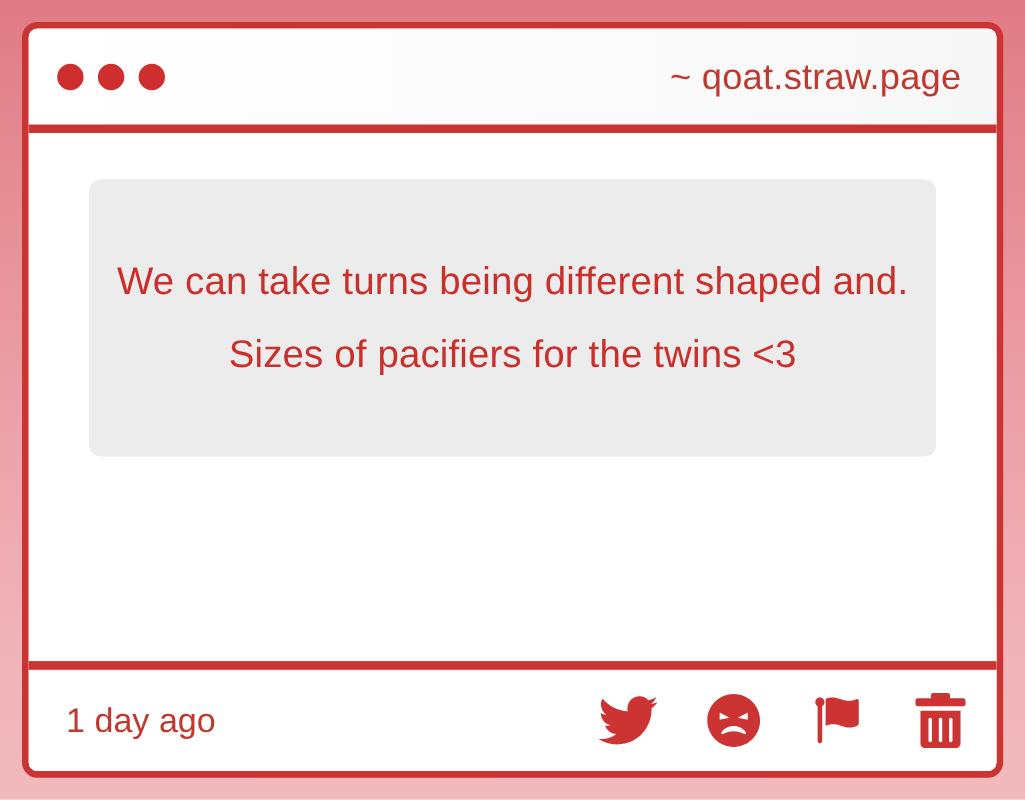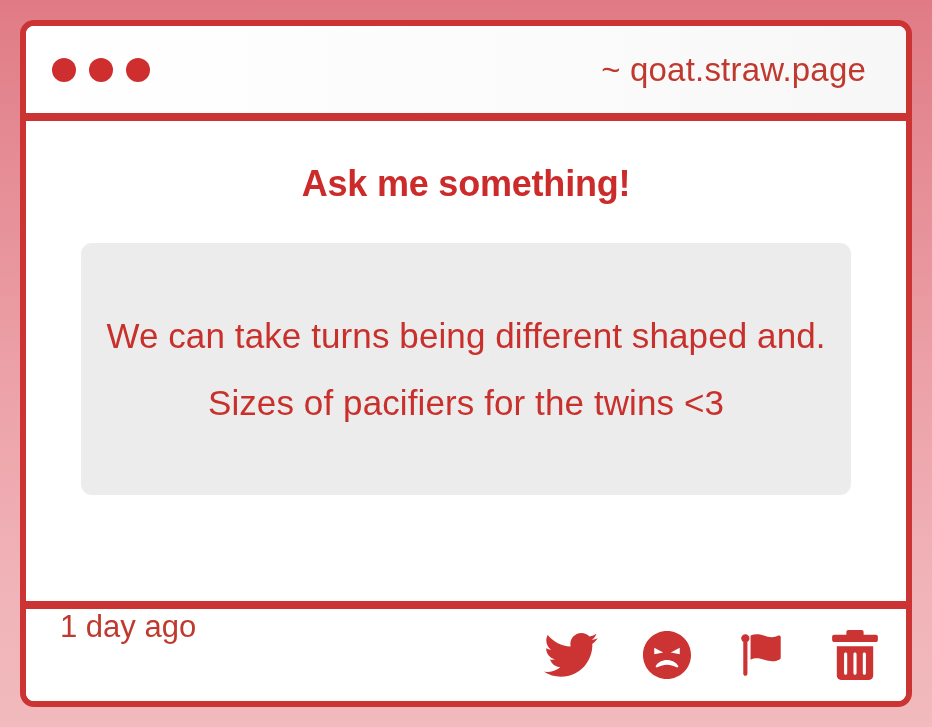--- a/index.html
+++ b/index.html
@@ -30,21 +30,21 @@
     display: flex;
     flex-direction: column;
   }
 
   
   .titlebar {
     flex: 0 0 87px;
     background: linear-gradient(to right, #ffffff 0%, #fbfbfb 60%, #f7f7f7 100%);
     display: flex;
     align-items: center;
-    padding: 0 40px 0 26px;
+    padding: 0 32px 0 26px;
     position: relative;
   }
 
   .dots {
     display: flex;
     align-items: center;
     gap: 13px;
   }
   .dot {
     width: 24px;
@@ -106,20 +106,21 @@
     text-align: center;
     font-weight: 400;
     letter-spacing: 0.1px;
   }
 
   
   .footer {
     flex: 0 0 92px;
     background: #ffffff;
     display: flex;
+    align-items: center;
     padding: 0 28px 0 34px;
   }
 
   .timestamp {
     color: #c0392f;
     font-size: 31px;
     font-weight: 400;
     white-space: nowrap;
   }
 
@@ -152,21 +153,20 @@
       <span class="dot"></span>
       <span class="dot"></span>
       <span class="dot"></span>
     </div>
     <div class="url">~ qoat.straw.page</div>
   </div>
 
   <div class="rule"></div>
 
   <div class="content">
-    <div class="heading">Ask me something!</div>
     <div class="msgbox">
       <div class="msgtext">We can take turns being different shaped and. Sizes of pacifiers for the twins &lt;3</div>
     </div>
   </div>
 
   <div class="rule"></div>
 
   <div class="footer">
     <div class="timestamp">1 day ago</div>
 

